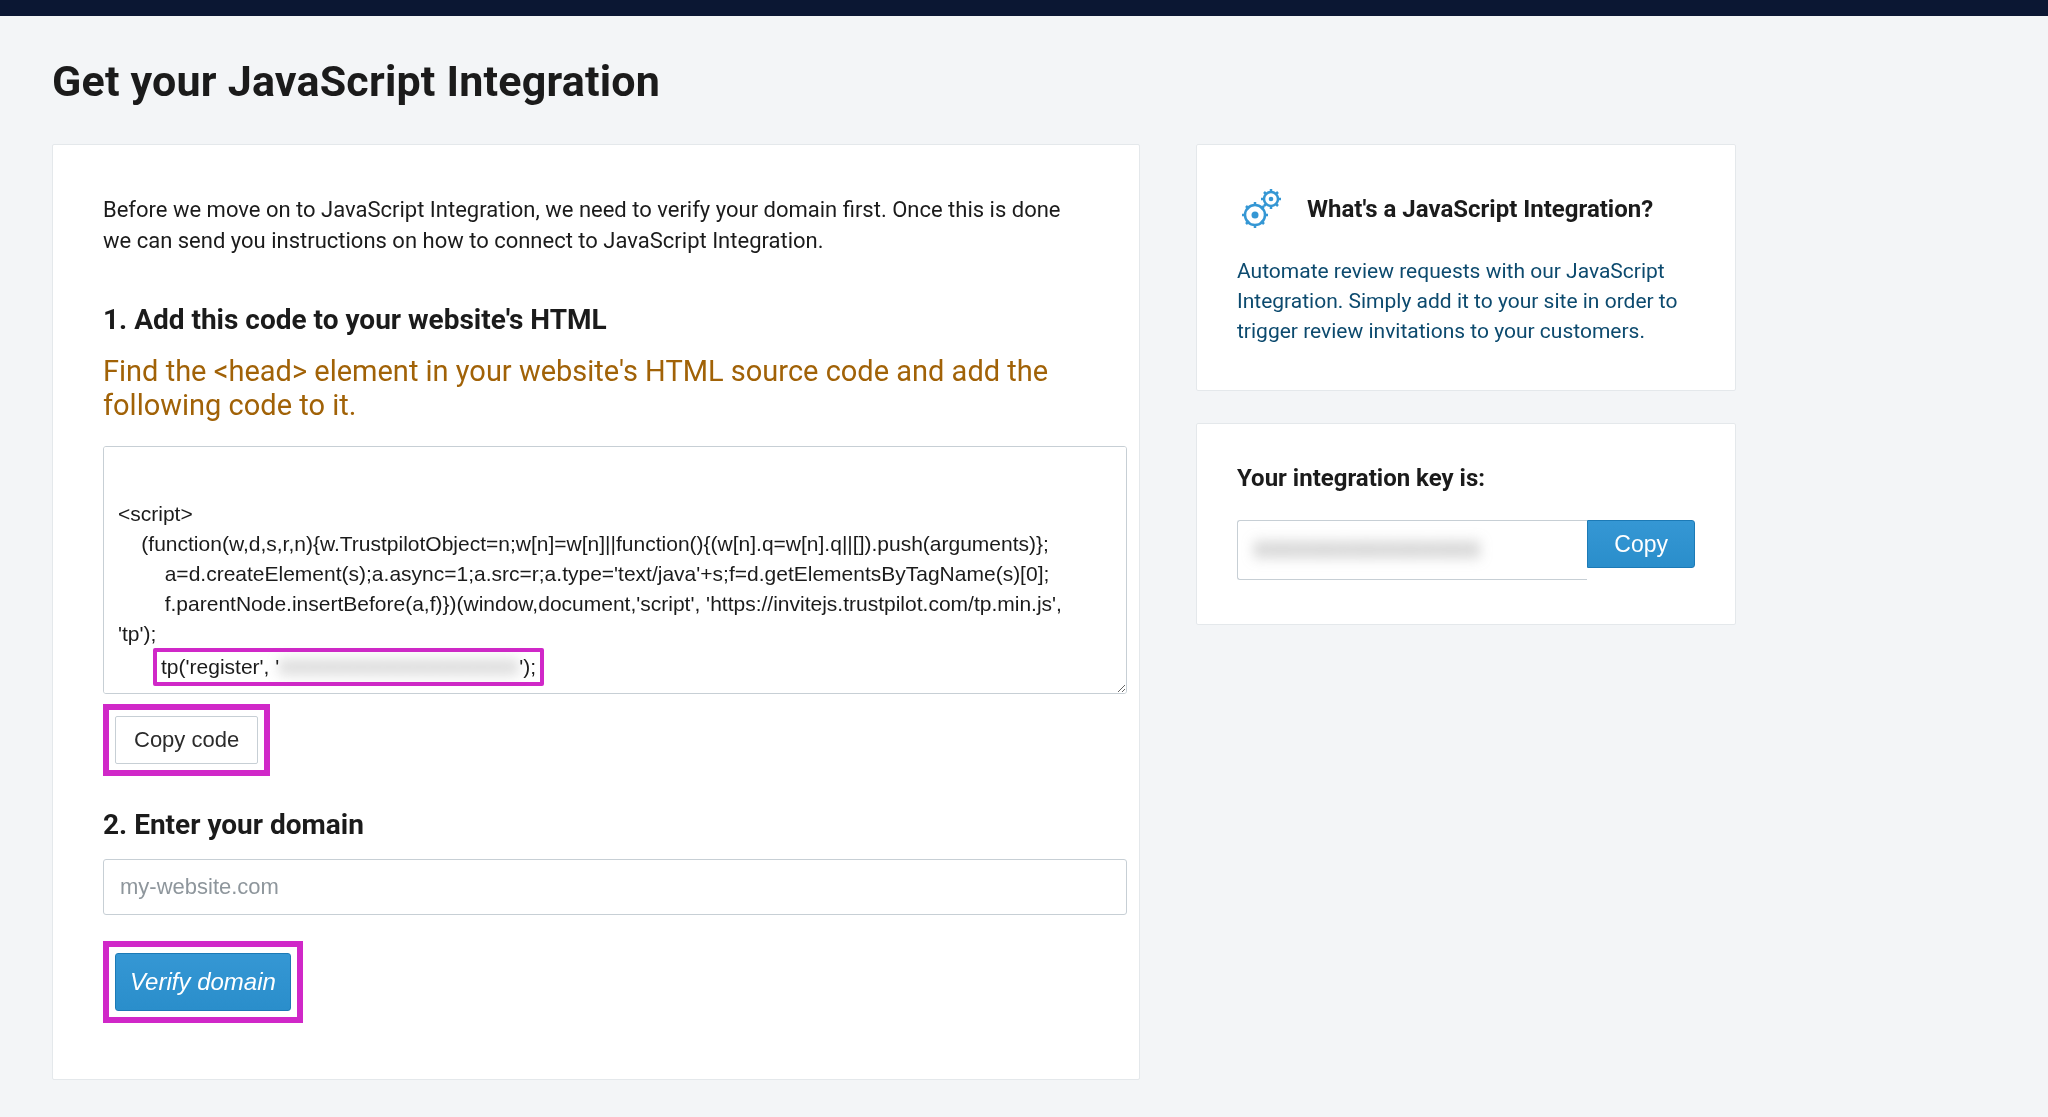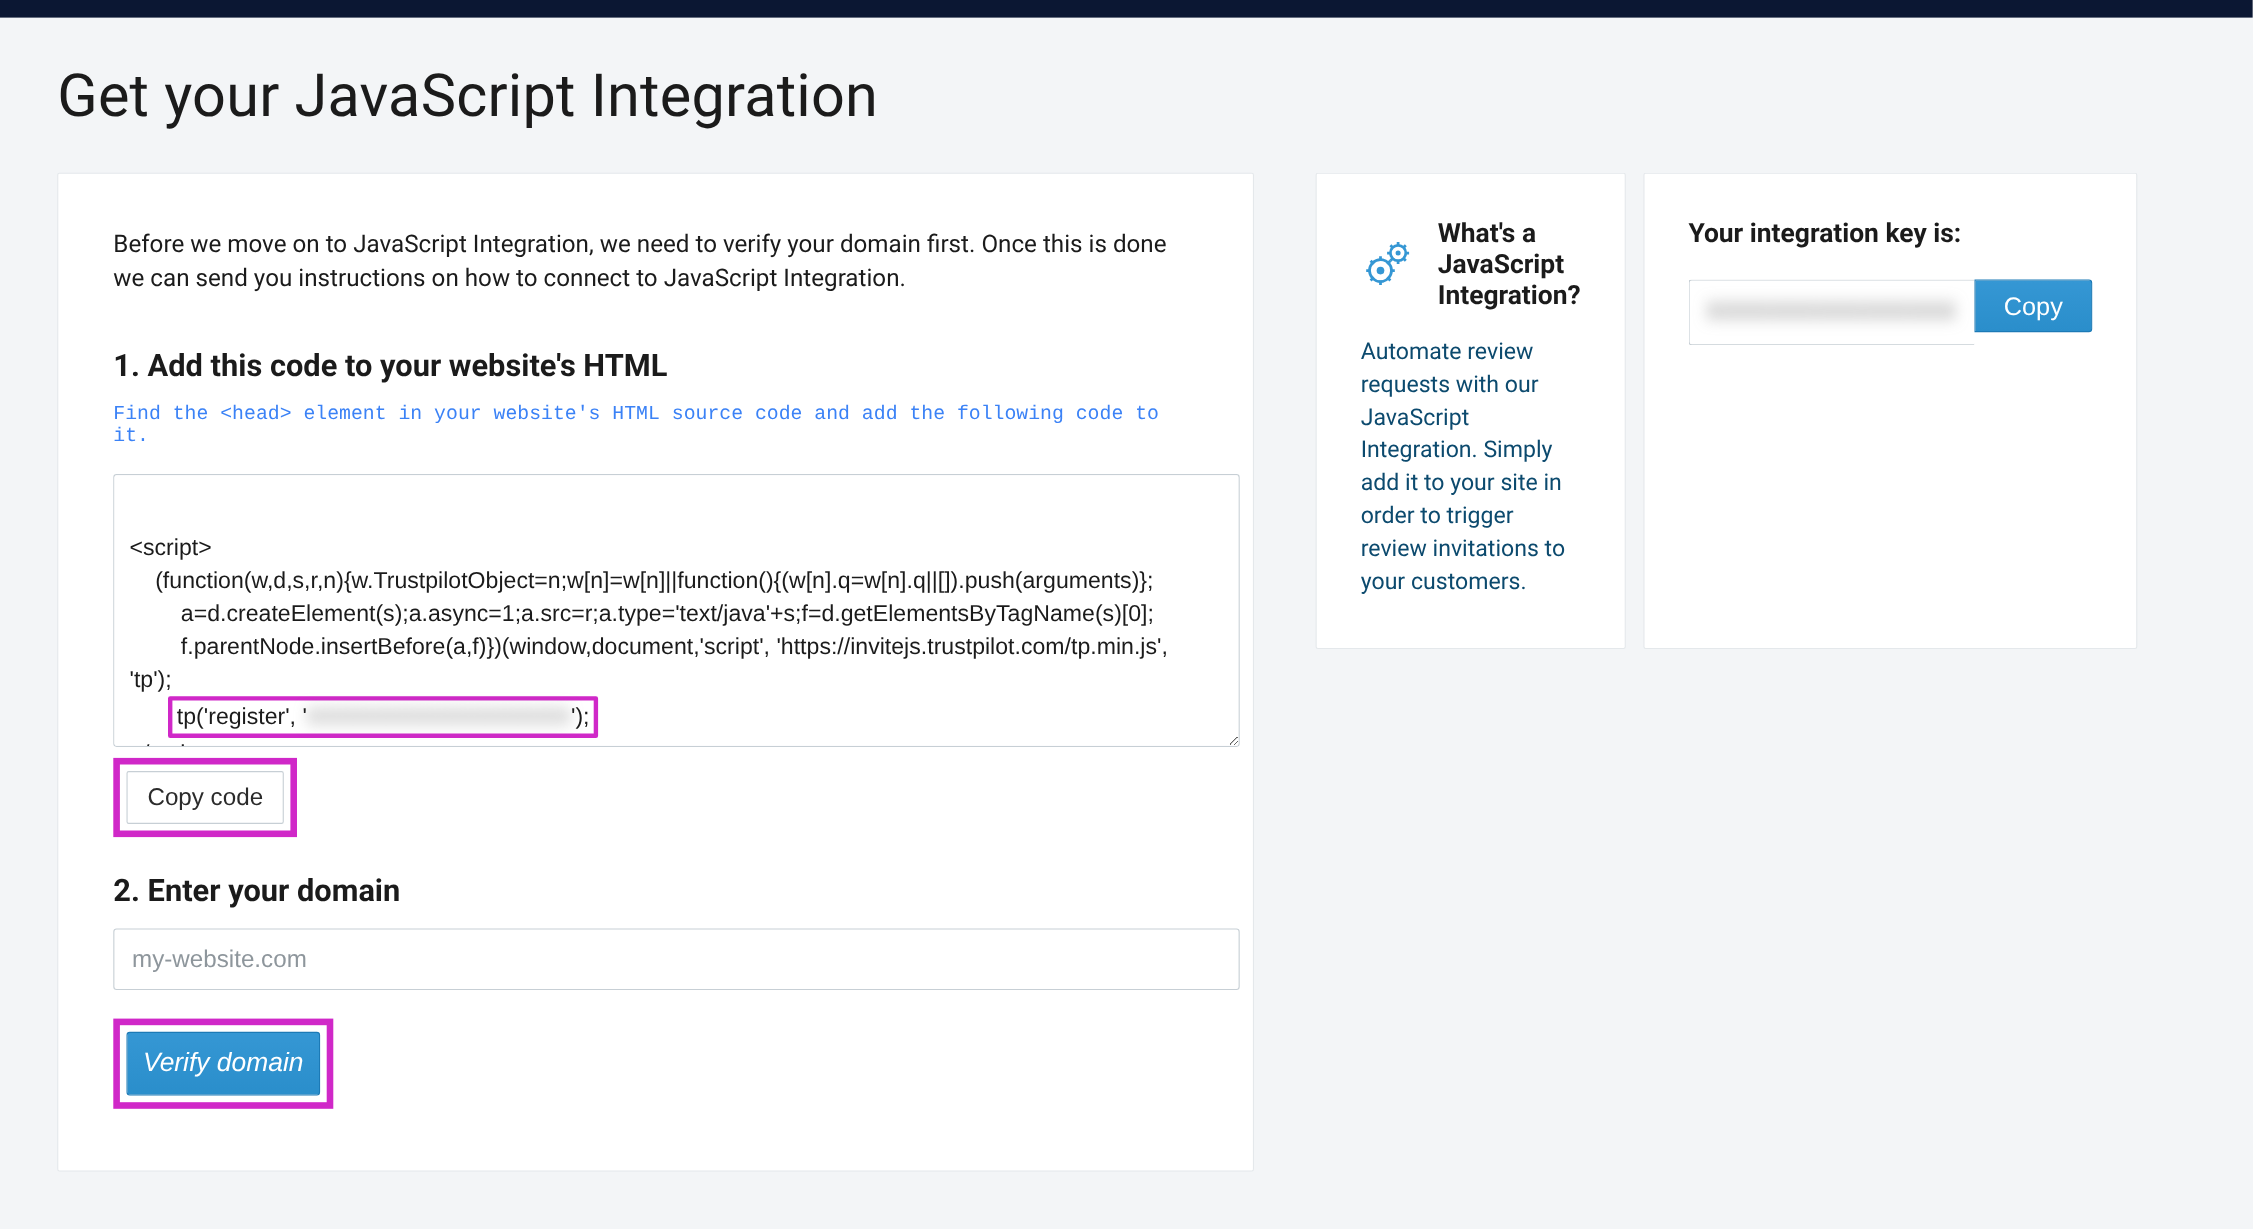--- a/index.html
+++ b/index.html
@@ -12,61 +12,60 @@
   }
   .topbar {
     background:#0b1733;
     height:16px;
     width:100%;
   }
   .page {
     padding: 20px 52px 60px 52px;
   }
   h1.page-title {
-    font-weight:400;
-    font-size:54px;
+    font-weight:700;
+    font-size:43px;
     letter-spacing:0.2px;
     margin:20px 0 38px 0;
     color:#1b1b1b;
   }
   .layout {
     display:flex;
     gap:56px;
     align-items:flex-start;
   }
   .main-card {
     background:#fff;
     width:1088px;
     border:1px solid #e4e8eb;
     border-radius:2px;
     padding:50px 50px 56px 50px;
   }
-  .sidebar { width:540px; display:flex; flex-direction:row; gap:16px; }
+  .sidebar { width:540px; display:flex; flex-direction:column; gap:32px; }
   .side-card {
     background:#fff;
     border:1px solid #e4e8eb;
     border-radius:2px;
     padding:40px 40px 44px 40px;
   }
   .intro {
     font-size:22px;
     line-height:1.4;
     color:#1b1b1b;
     max-width:1020px;
   }
   h2.step {
     font-size:28px;
     font-weight:700;
     margin:46px 0 18px 0;
   }
   .step-desc {
-    font-size:18px;
-    color:#3b82f6;
+    font-size:29px;
+    color:#a16207;
     margin:0 0 24px 0;
-    font-family:Liberation Mono, monospace;
   }
   .code-box {
     width:1024px;
     height:248px;
     border:1px solid #c7cfd5;
     border-radius:3px;
     background:#fff;
     font-family:Liberation Sans, sans-serif;
     font-size:21px;
     line-height:1.42;

